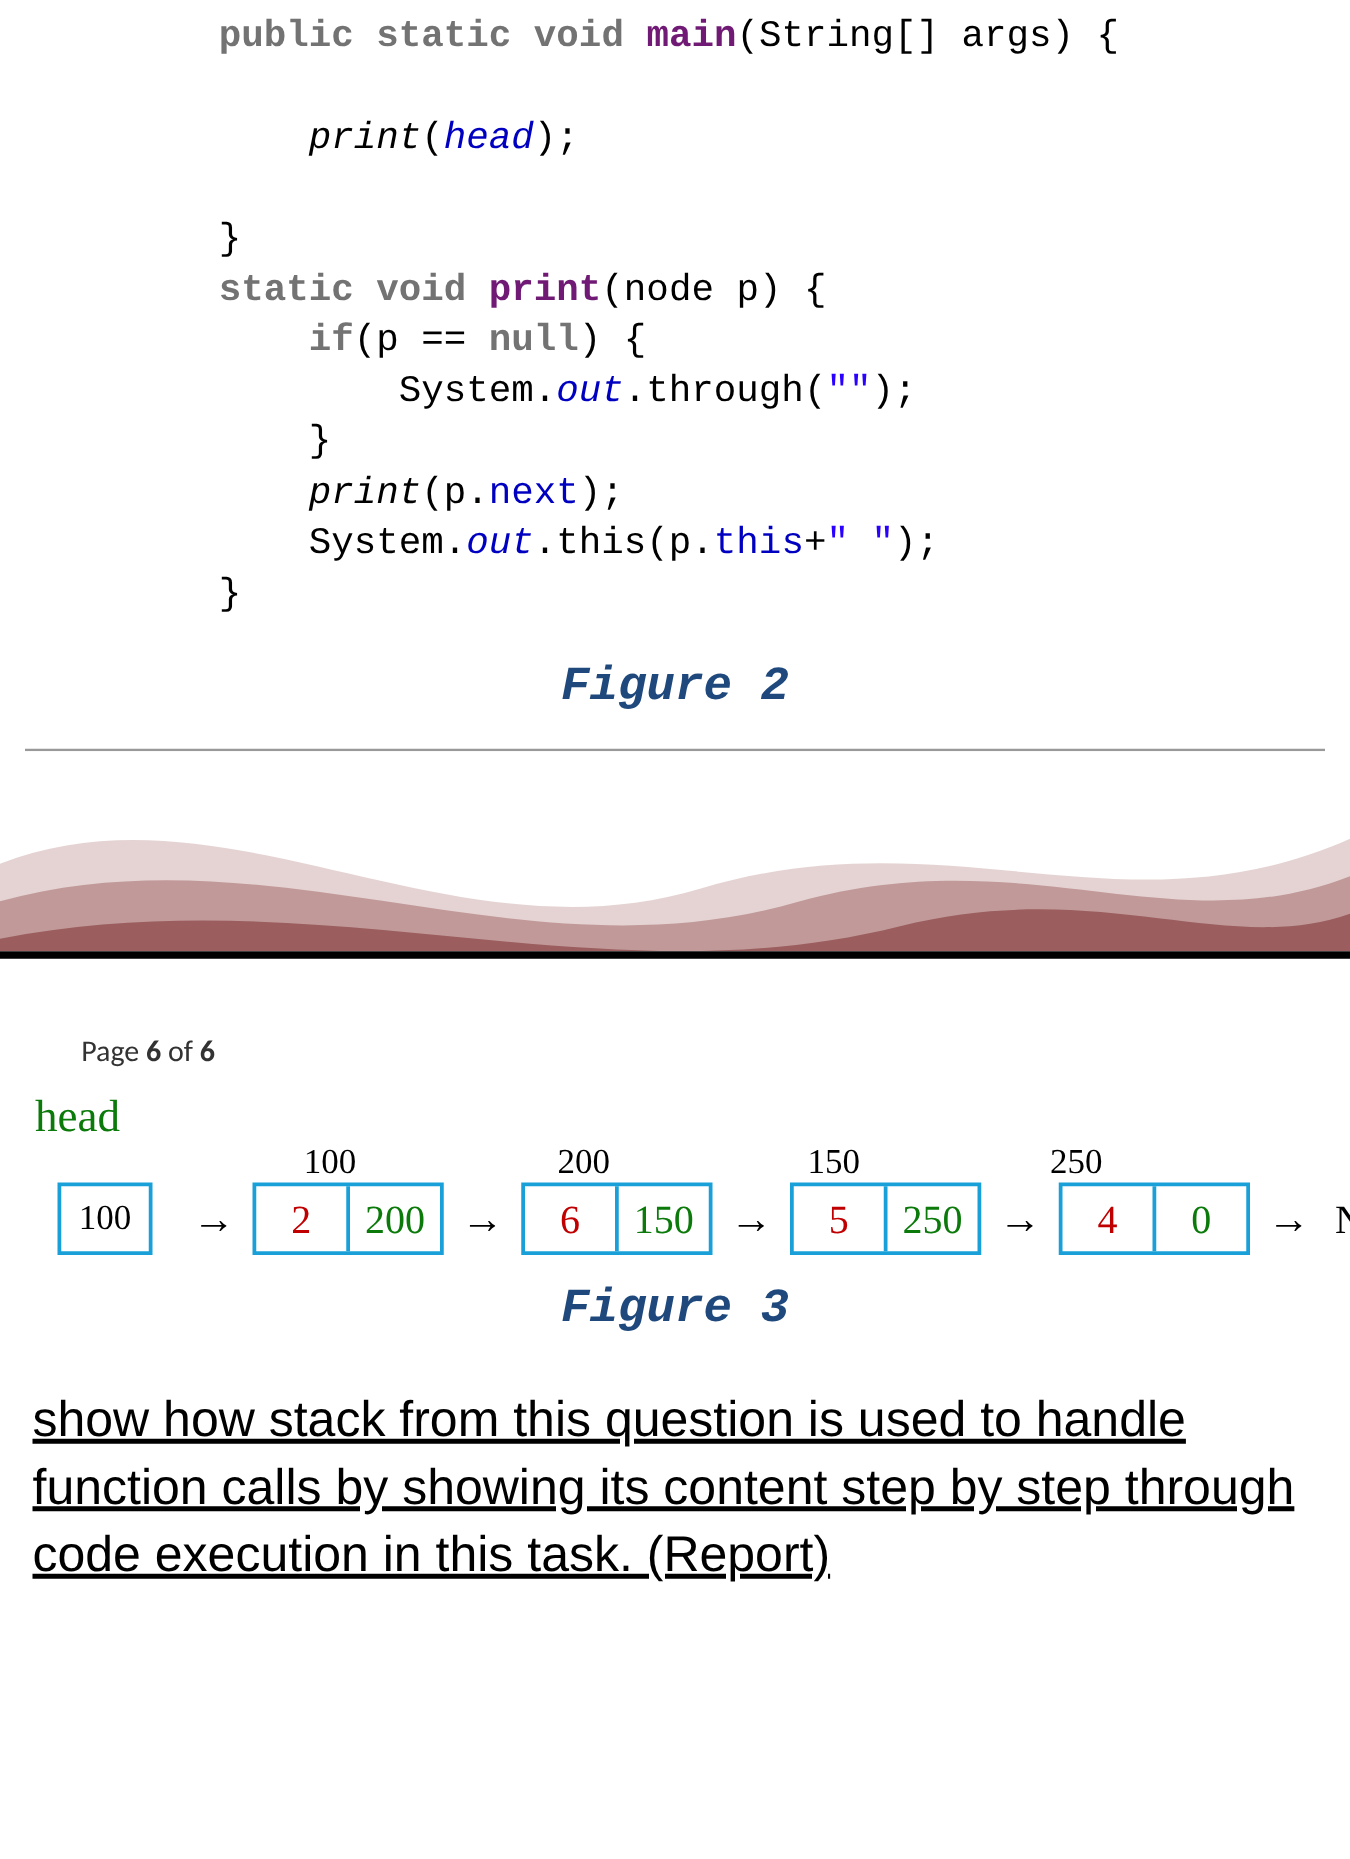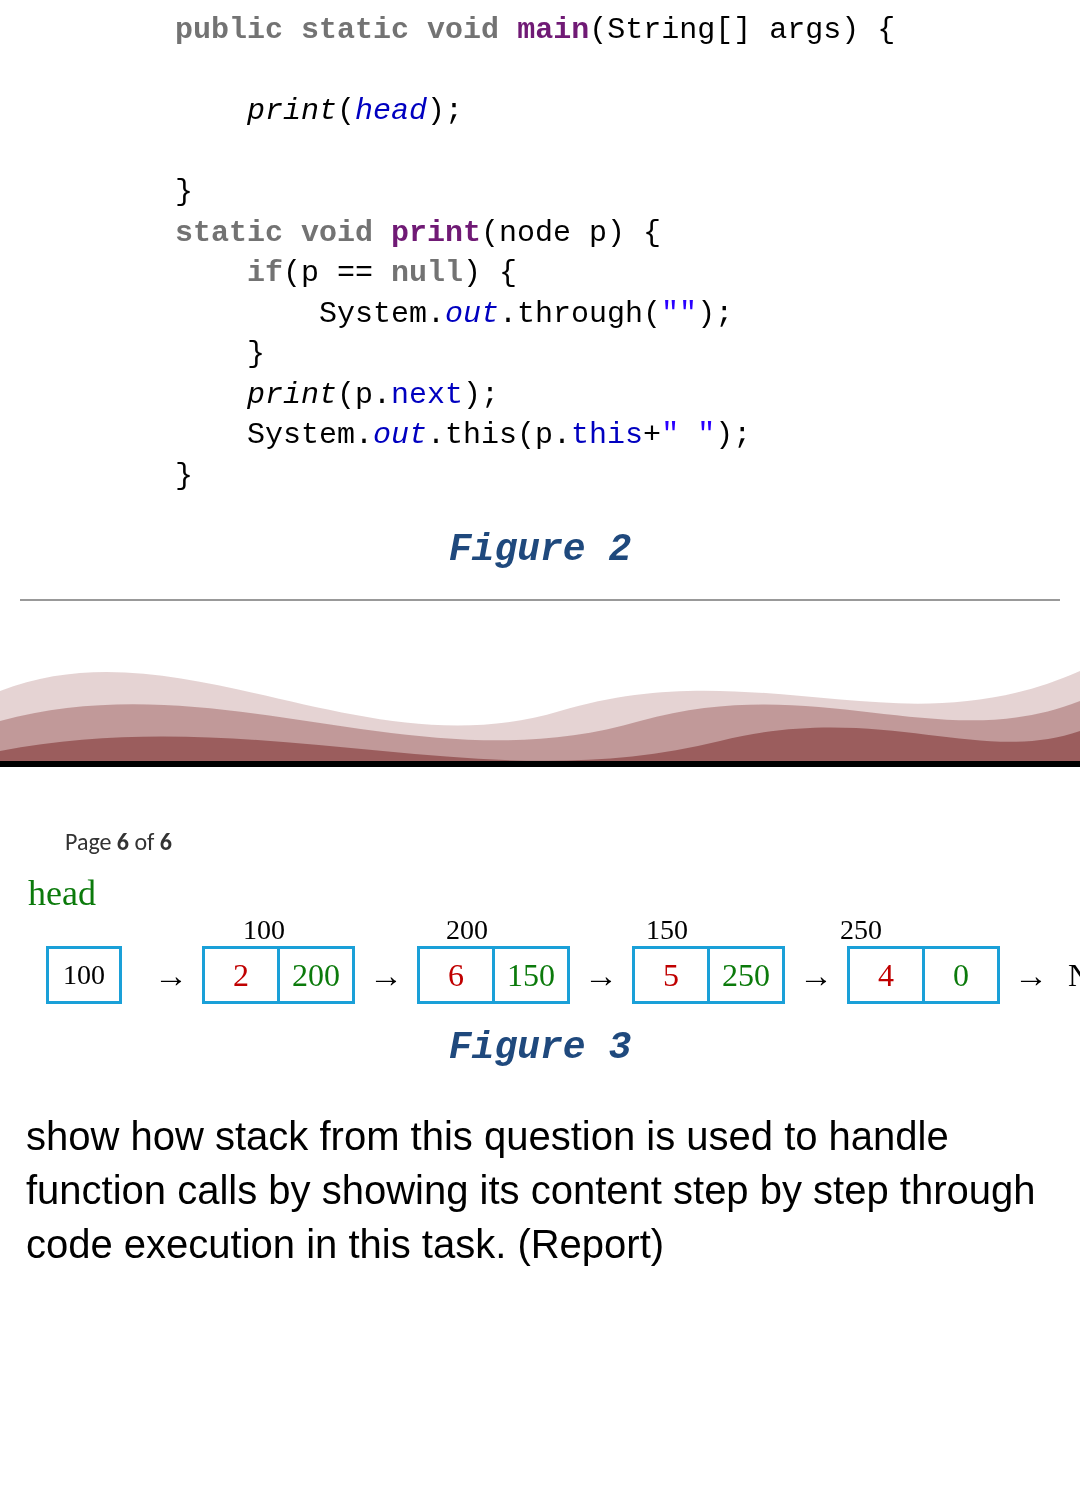--- a/index.html
+++ b/index.html
@@ -136,20 +136,21 @@
     color:#000;
     margin-left:6px;
   }
 
   .question{
     font-family: Arial, Helvetica, sans-serif;
     font-size: 40px;
     line-height: 1.35;
     color:#000;
     padding: 12px 26px 50px 26px;
+    text-decoration: underline;
   }
 </style>
 </head>
 <body>
 
 <div class="code-block"><span class="kw">public</span> <span class="kw">static</span> <span class="kw">void</span> <span class="mtd">main</span><span>(String[] args) {</span>
 
     <span class="ital">print</span><span class="punc">(</span><span class="field">head</span><span class="punc">);</span>
 
 <span>}</span>

